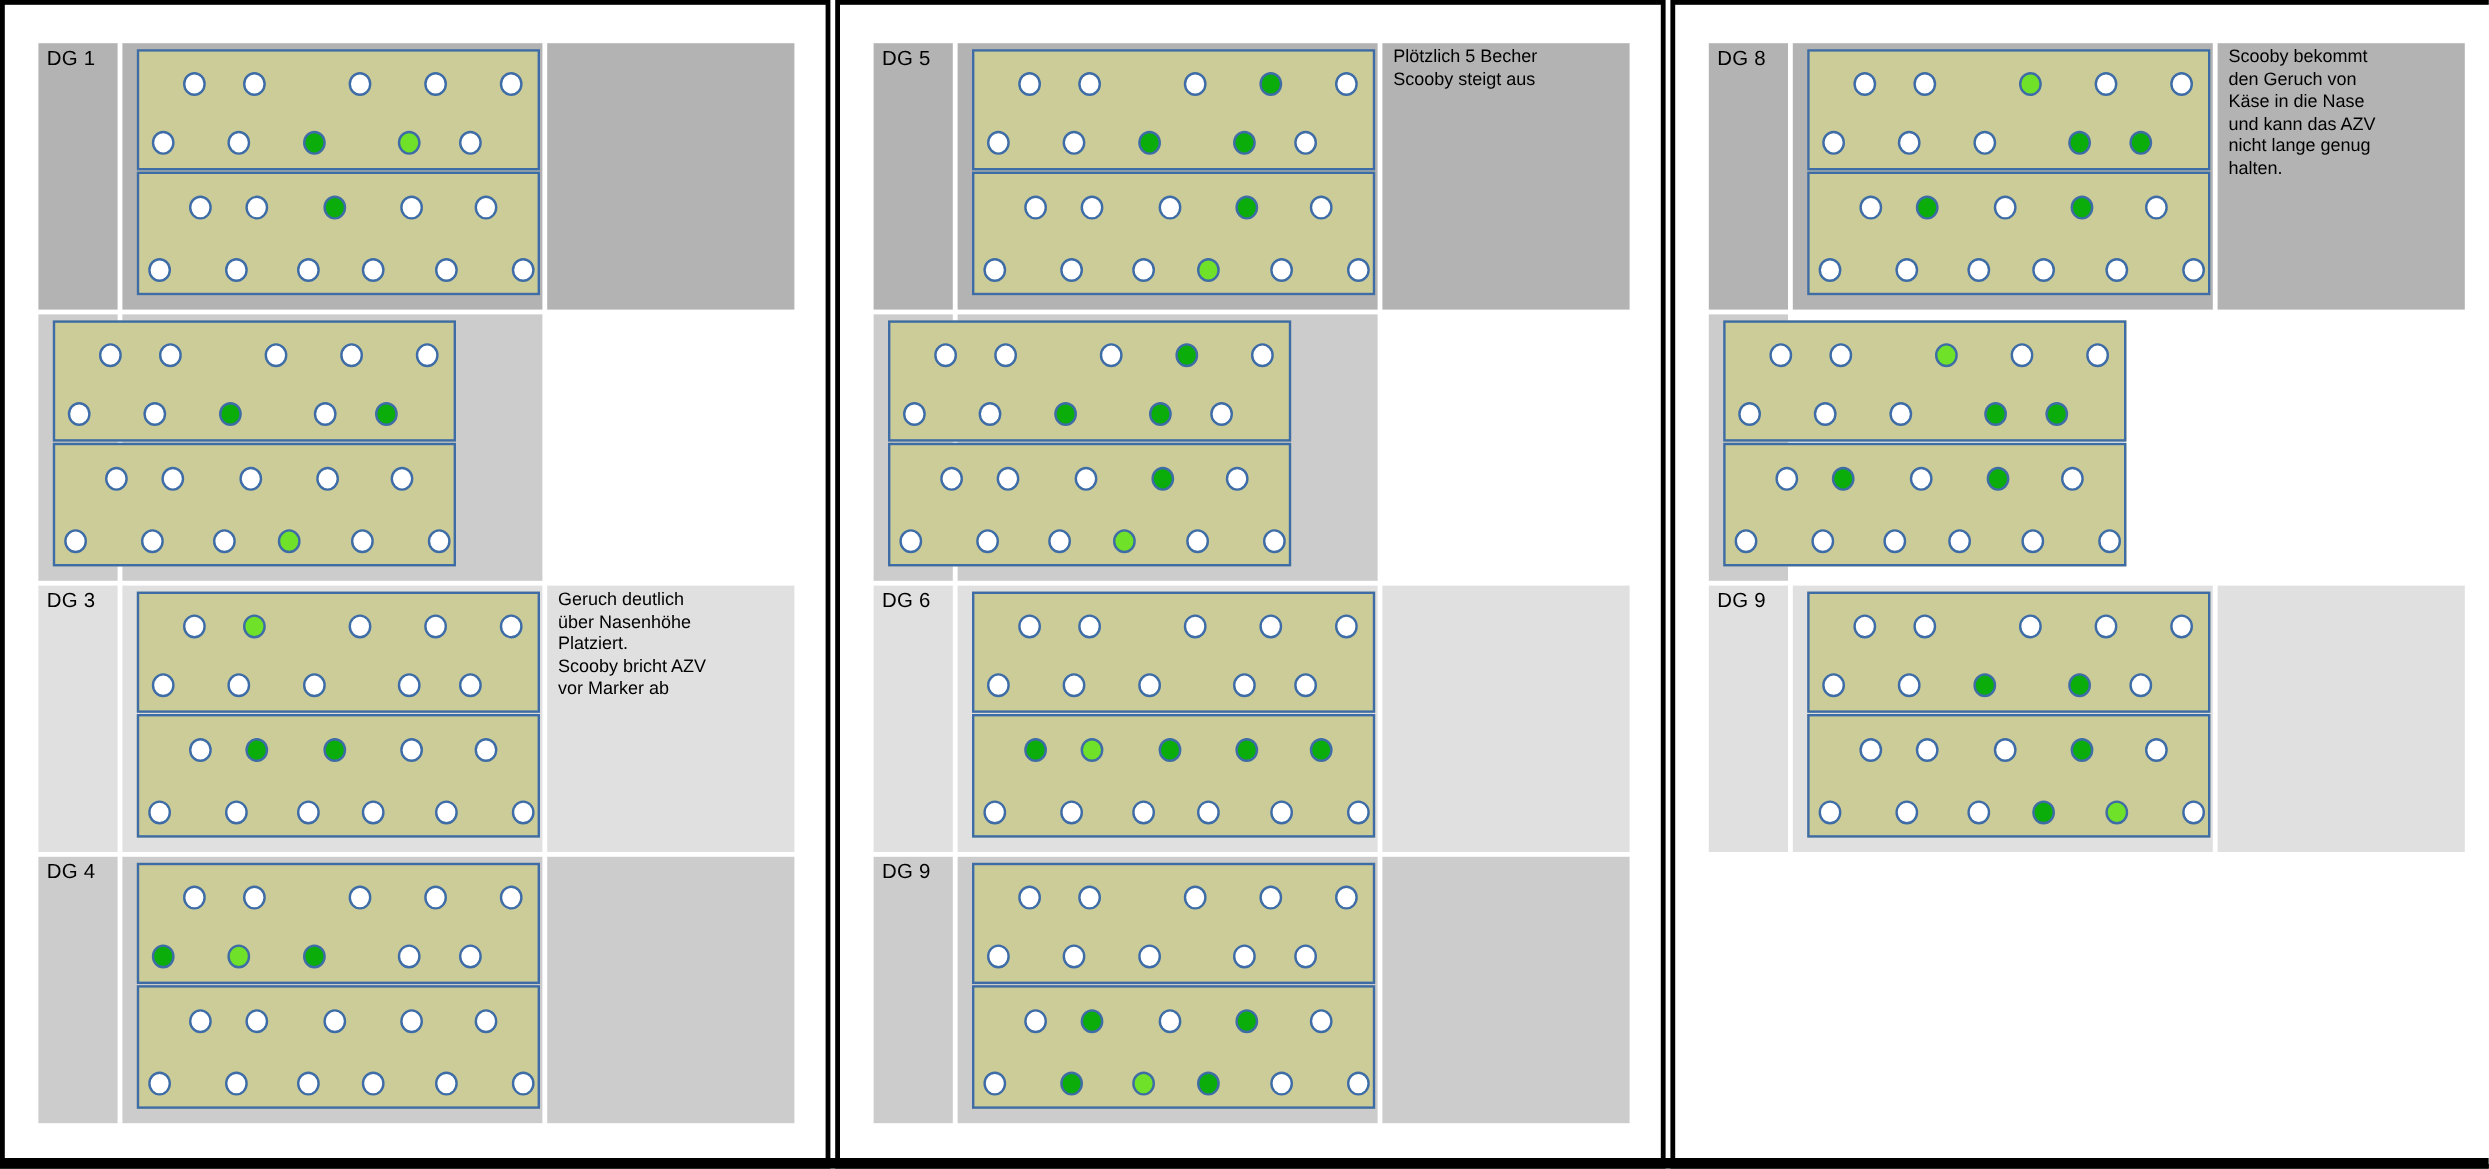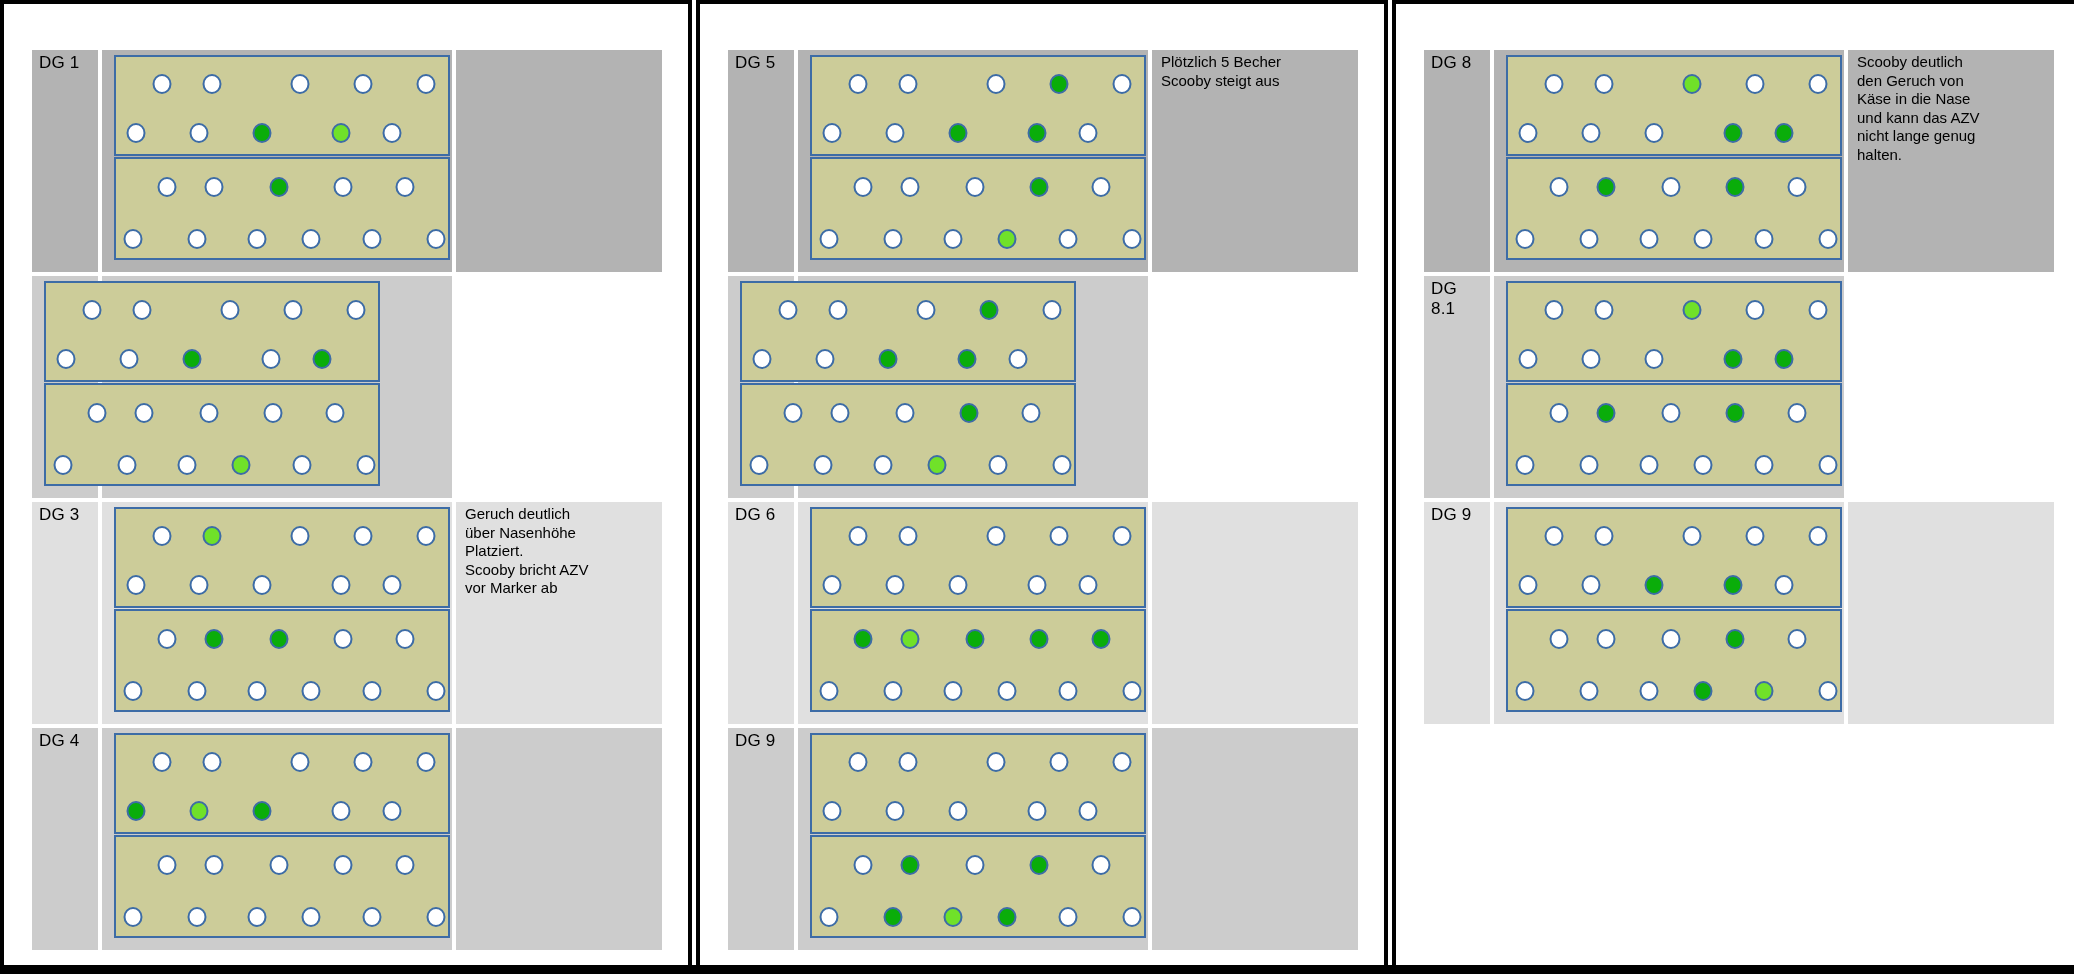--- a/index.html
+++ b/index.html
@@ -4,21 +4,21 @@
 <style>
   html,body{margin:0;padding:0;background:#fff;}
   body{
     width:2074px;height:974px;position:relative;overflow:hidden;
     font-family:"Liberation Sans", sans-serif;color:#000;
   }
   .panels{display:flex;gap:4px;width:2074px;height:974px;}
   .panel{
     box-sizing:border-box;width:692px;height:974px;flex:0 0 692px;
     border:4px solid #000;background:#fff;
-    padding:46px 0 0 28px;position:relative;
+    padding:32px 0 0 28px;position:relative;
   }
   .row{
     display:grid;grid-template-columns:66px 350px 206px;gap:4px;
     height:222px;margin-bottom:4px;
   }
   .cell{box-sizing:border-box;}
   .shade-dark  .cell{background:#b3b3b3;}
   .shade-medium .cell{background:#cccccc;}
   .shade-light .cell{background:#e0e0e0;}
   .label-cell{
@@ -333,30 +333,29 @@
             <div class="dot" style="left:86.9%;top:18px;background:#ffffff"></div>
             <div class="dot" style="left:5.1%;top:70px;background:#ffffff"></div>
             <div class="dot" style="left:24.4%;top:70px;background:#ffffff"></div>
             <div class="dot" style="left:42.6%;top:70px;background:#ffffff"></div>
             <div class="dot" style="left:58.6%;top:70px;background:#ffffff"></div>
             <div class="dot" style="left:77.1%;top:70px;background:#ffffff"></div>
             <div class="dot" style="left:96.4%;top:70px;background:#ffffff"></div>
           </div>
         </div>
         <div class="cell note-cell">
-          <div>Scooby deutlich</div>
+          <div>Scooby bekommt</div>
           <div>den Geruch von</div>
           <div>Käse in die Nase</div>
           <div>und kann das AZV</div>
           <div>nicht lange genug</div>
           <div>halten.</div>
         </div>
       </div>
       <div class="row shade-medium">
-        <div class="cell label-cell">DG 8.1</div>
         <div class="cell board-cell">
           <div class="board board-a" style="background:#cccc99">
             <div class="dot" style="left:14%;top:17px;background:#ffffff"></div>
             <div class="dot" style="left:28.9%;top:17px;background:#ffffff"></div>
             <div class="dot" style="left:55.4%;top:17px;background:#70e129"></div>
             <div class="dot" style="left:74.4%;top:17px;background:#ffffff"></div>
             <div class="dot" style="left:93.5%;top:17px;background:#ffffff"></div>
             <div class="dot" style="left:6%;top:66px;background:#ffffff"></div>
             <div class="dot" style="left:25%;top:66px;background:#ffffff"></div>
             <div class="dot" style="left:44%;top:66px;background:#ffffff"></div>

